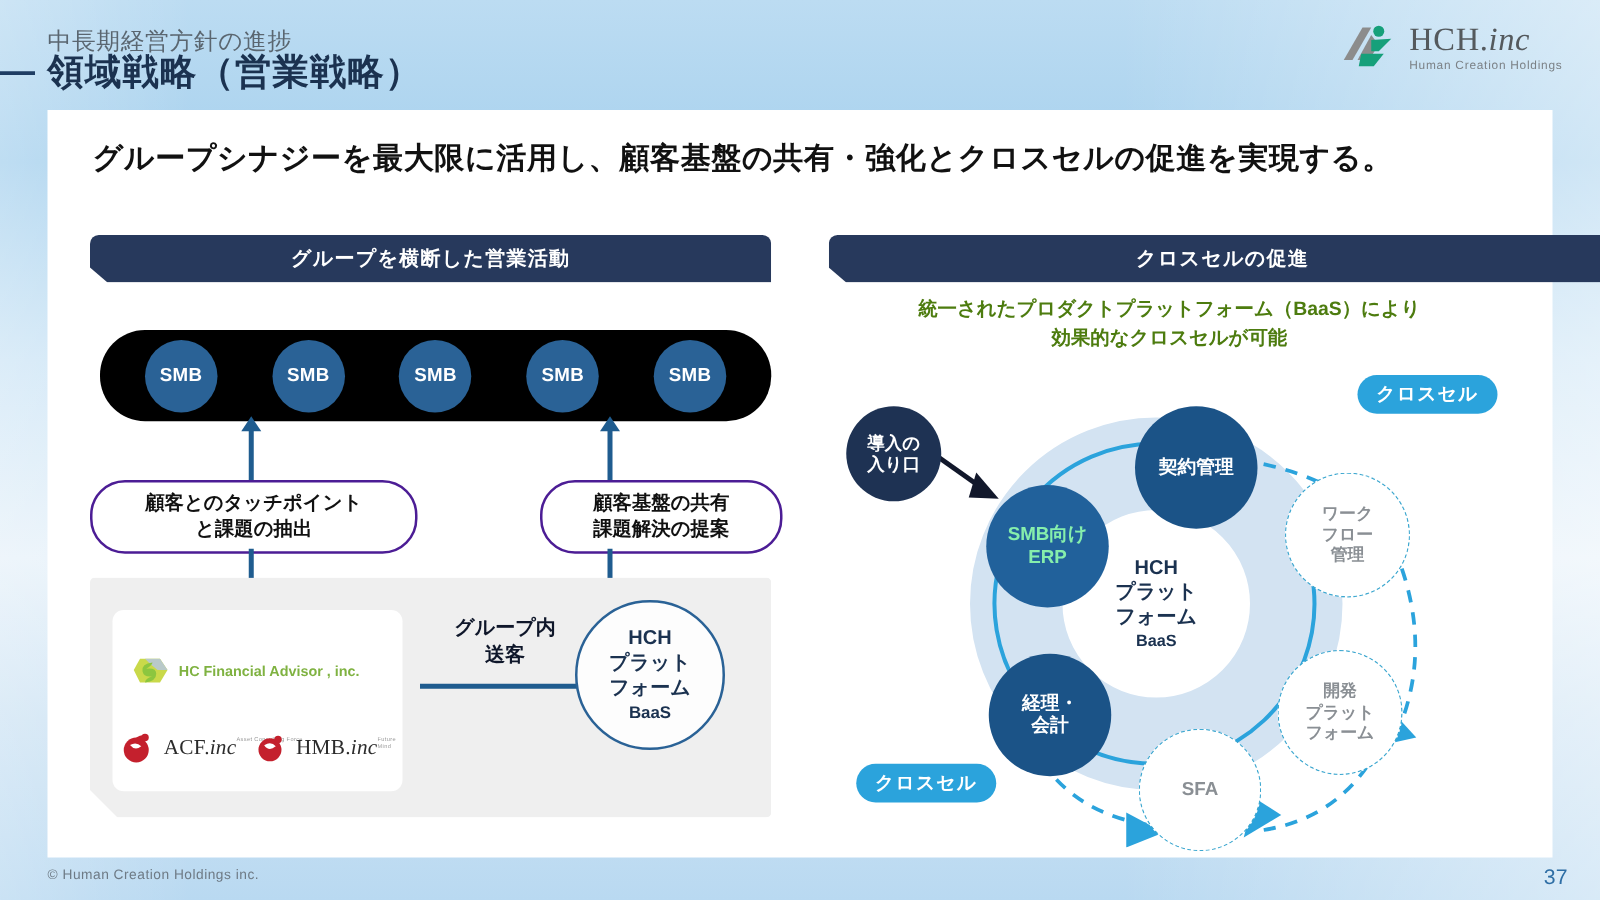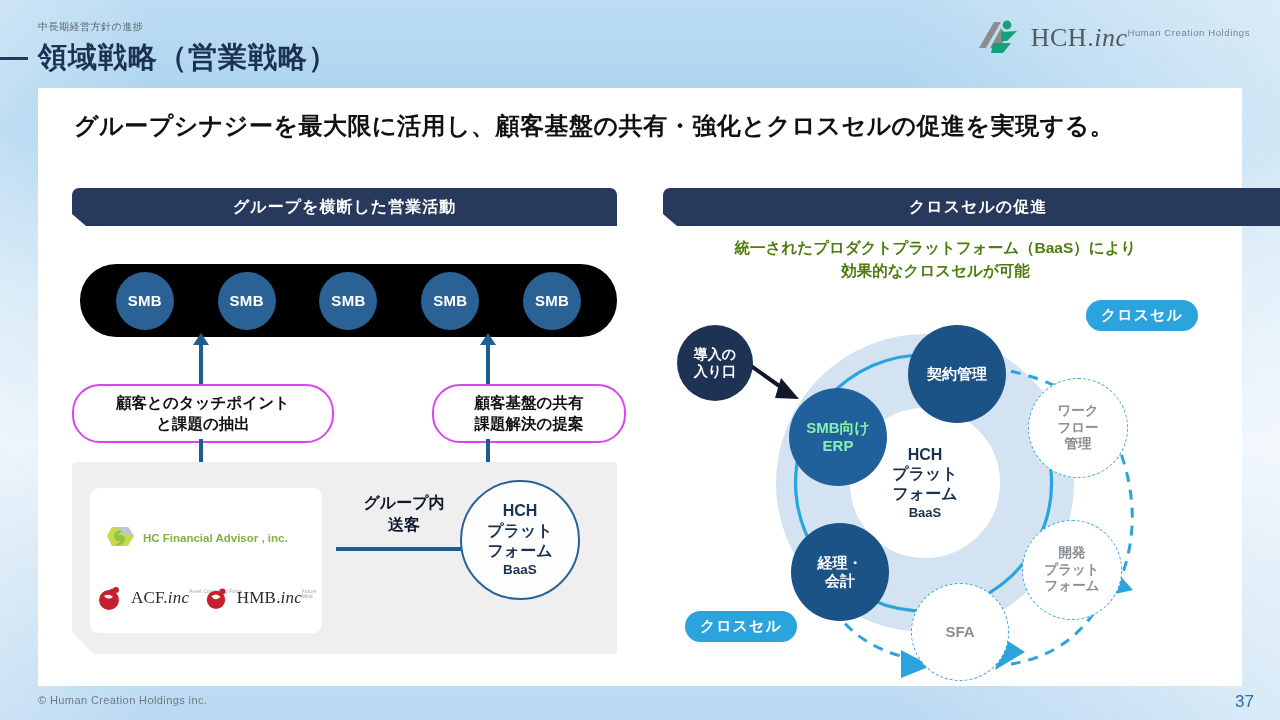--- a/index.html
+++ b/index.html
@@ -17,28 +17,28 @@
     content:"";position:absolute;inset:0;
     background:linear-gradient(90deg,
       rgba(255,255,255,.25) 0%,
       rgba(255,255,255,0) 12%,
       rgba(255,255,255,0) 70%,
       rgba(255,255,255,.45) 100%);
     pointer-events:none;
   }
 
   
-  .eyebrow{position:absolute;left:38px;top:20px;font-size:10px;color:#5a6670;letter-spacing:.5px;}
+  .eyebrow{position:absolute;left:38px;top:20px;font-size:19px;color:#5a6670;letter-spacing:.5px;}
   .title-row{position:absolute;left:0;top:38px;display:flex;align-items:center;}
   .title-dash{width:28px;height:3px;background:#1f3d63;margin-right:10px;}
   .page-title{font-size:29px;font-weight:bold;color:#1b3250;letter-spacing:1px;}
 
   .logo{position:absolute;right:30px;top:18px;display:flex;align-items:center;gap:8px;}
   .logo-mark{width:46px;height:40px;}
-  .logo-text{display:flex;line-height:1;}
+  .logo-text{display:flex;flex-direction:column;line-height:1;}
   .logo-main{font-size:26px;color:#54595d;letter-spacing:.5px;font-family:"Liberation Serif",serif;}
   .logo-main em{font-style:italic;}
   .logo-sub{font-size:9.5px;color:#7b8186;letter-spacing:.6px;margin-top:3px;}
 
   
   .card{position:absolute;left:38px;top:88px;width:1204px;height:598px;background:#fff;}
 
   .headline{position:absolute;left:36px;top:22px;font-size:24px;font-weight:bold;color:#111;letter-spacing:.5px;white-space:nowrap;}
 
   
@@ -57,21 +57,21 @@
   .smb{width:58px;height:58px;border-radius:50%;background:#2a6296;color:#fff;
     display:flex;align-items:center;justify-content:center;font-size:15px;font-weight:bold;letter-spacing:.3px;}
 
   
   .varrow{position:absolute;width:4px;background:#1f5c8f;}
   .varrow::after{content:"";position:absolute;left:-6px;top:-11px;border-left:8px solid transparent;border-right:8px solid transparent;border-bottom:12px solid #1f5c8f;}
   .vline{position:absolute;width:4px;background:#1f5c8f;}
   .vline-arrow-down::after{content:"";position:absolute;left:-6px;bottom:-11px;border-left:8px solid transparent;border-right:8px solid transparent;border-top:12px solid #1f5c8f;}
 
   
-  .callout{position:absolute;border:2px solid #d946ef;background:#fff;border-radius:28px;
+  .callout{position:absolute;border:2px solid #4c1d95;background:#fff;border-radius:28px;
     display:flex;align-items:center;justify-content:center;text-align:center;
     font-size:15.5px;font-weight:bold;color:#111;line-height:1.35;}
   .callout-1{left:34px;top:296px;width:258px;height:55px;}
   .callout-2{left:394px;top:296px;width:190px;height:55px;}
 
   
   .gray-zone{position:absolute;left:34px;top:374px;width:545px;height:192px;background:#efefef;
     clip-path:polygon(0 0,100% 0,100% 100%,22px 100%,0 calc(100% - 22px));border-radius:4px;}
   .logo-box{position:absolute;left:52px;top:400px;width:232px;height:145px;background:#fff;border-radius:9px;}
   .lb-row{position:absolute;display:flex;align-items:center;gap:7px;}

